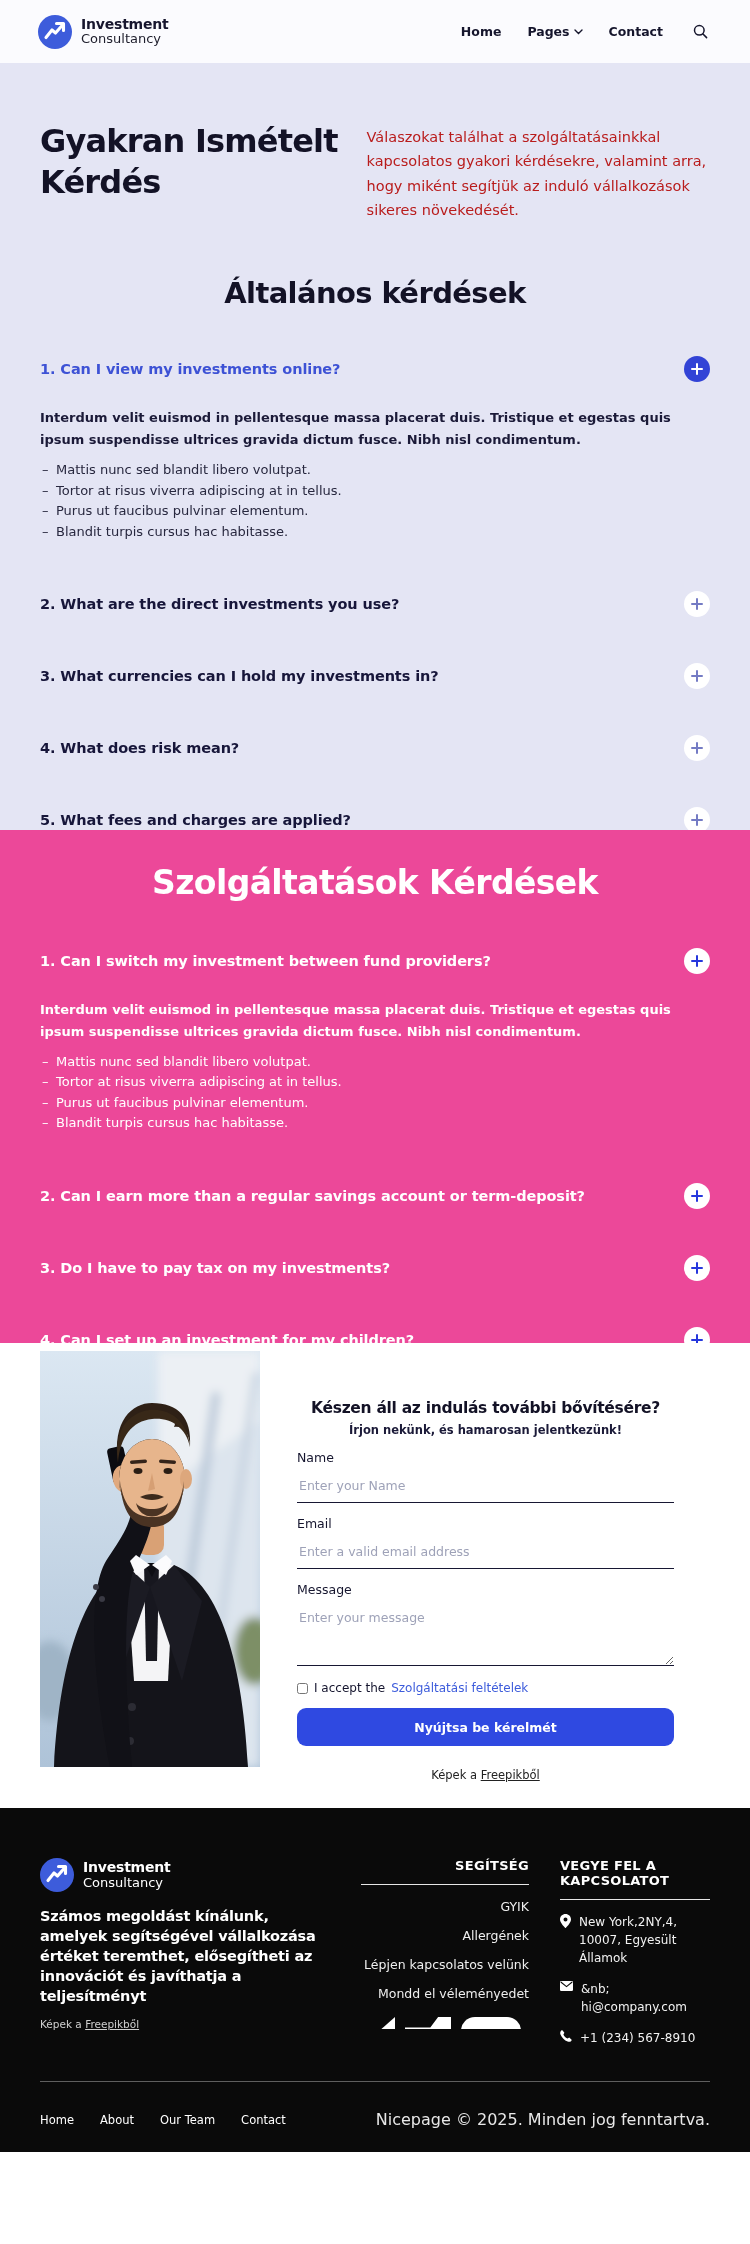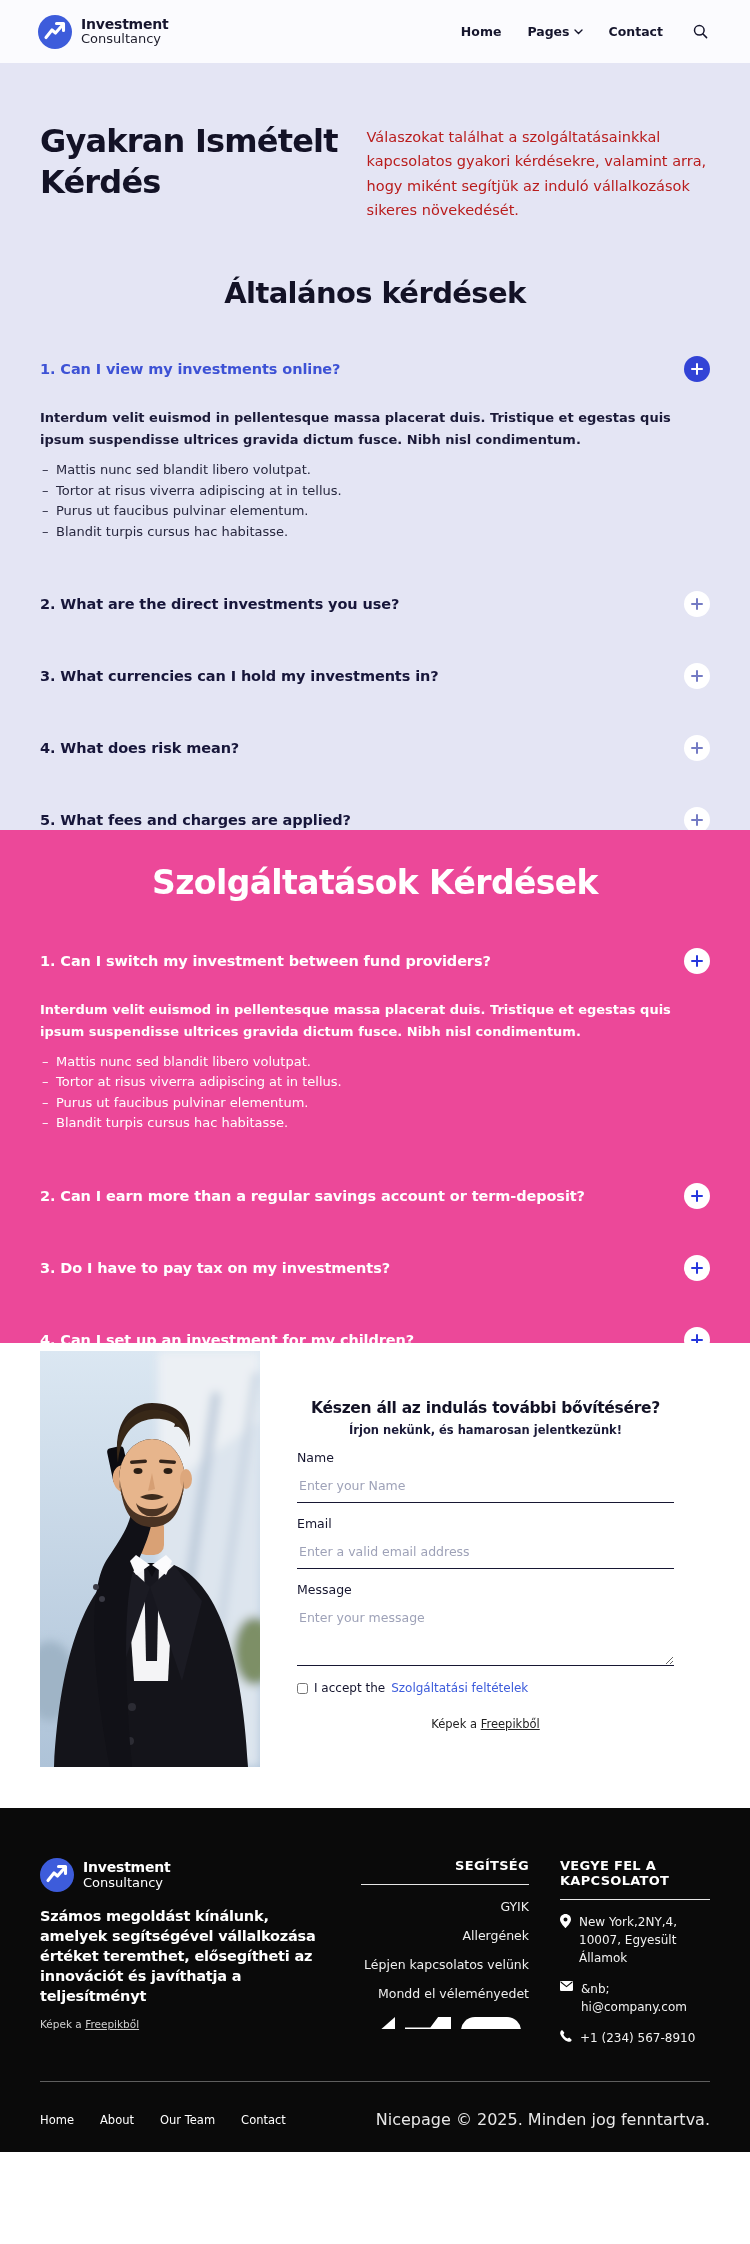--- a/index.html
+++ b/index.html
@@ -356,20 +356,21 @@
         </div>
         <div class="field">
           <label>Message</label>
           <textarea placeholder="Enter your message" style=""></textarea>
         </div>
         <div class="terms">
           <input type="checkbox" style="">
           <span>I accept the</span>
           <a href="#">Szolgáltatási feltételek</a>
         </div>
+        <button class="submit">Nyújtsa be kérelmét</button>
       </form>
 
       <p class="credit"><span>Képek a </span><a href="#" style="text-decoration:underline">Freepikből</a></p>
     </div>
   </section>
 
   <footer class="footer">
     <div class="fcols">
 
       <div class="fc1">

